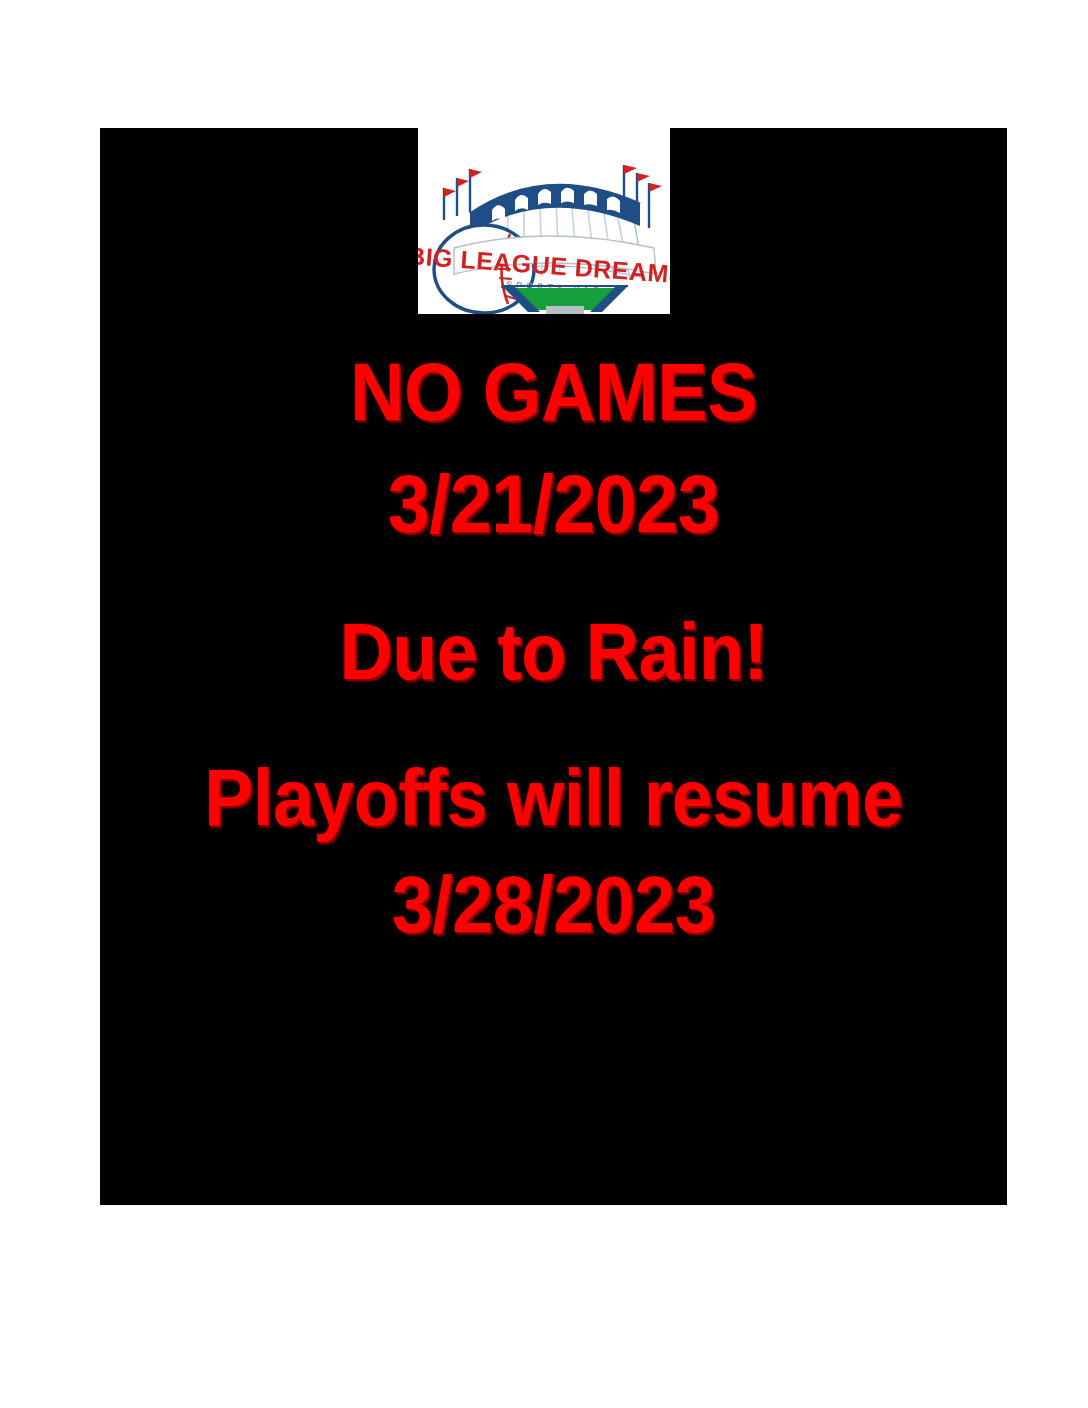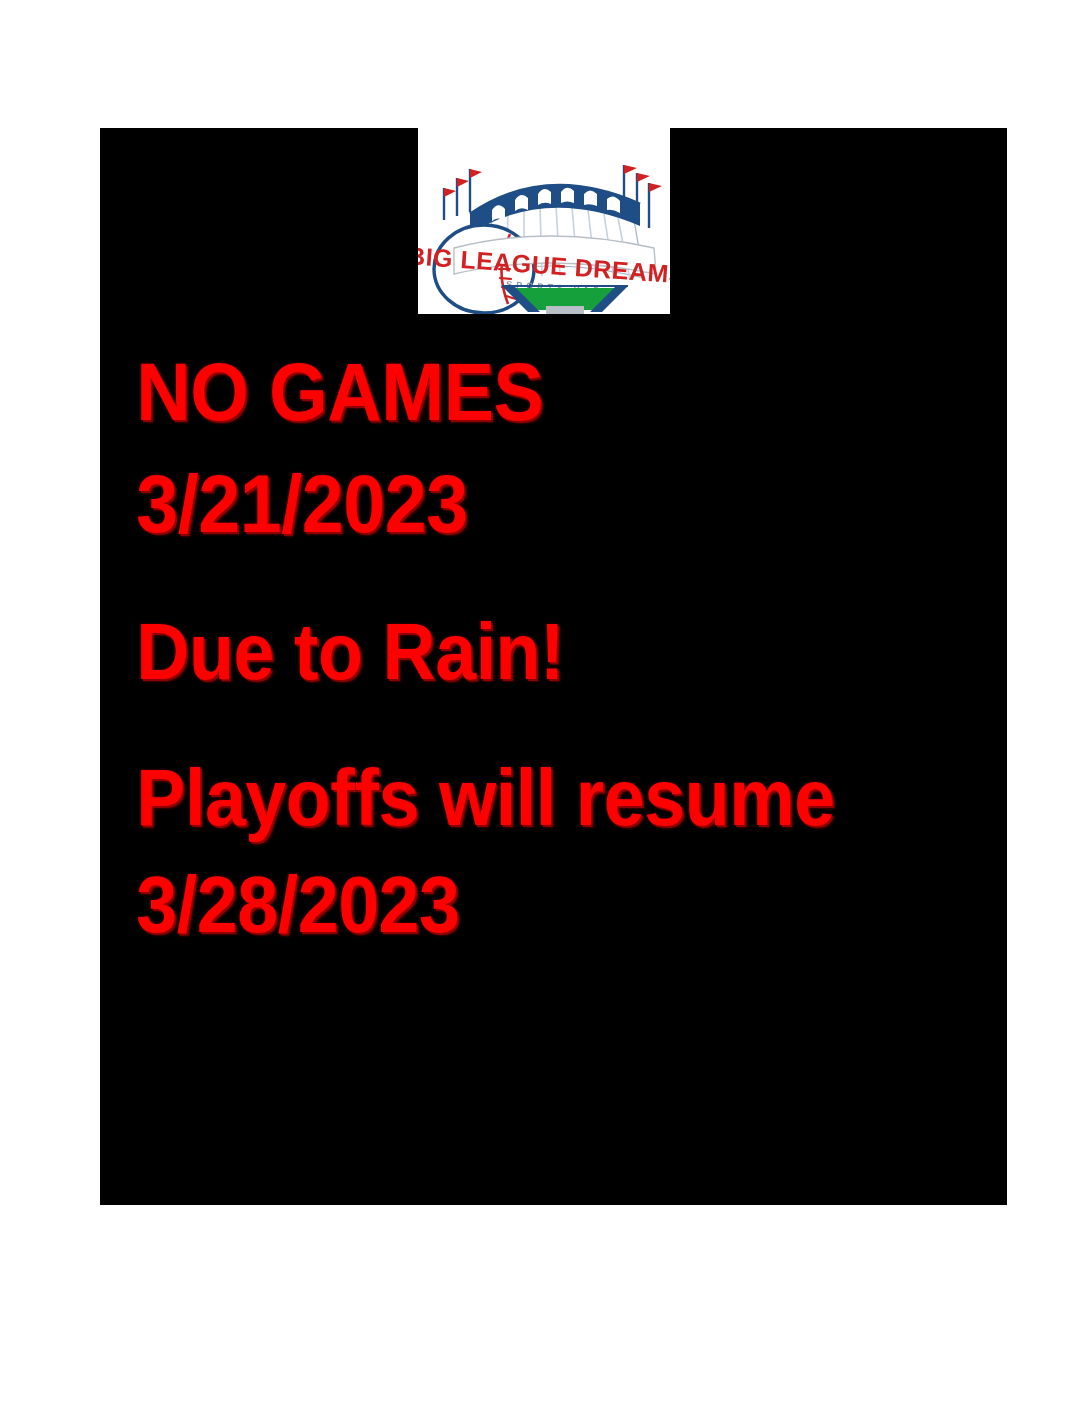--- a/index.html
+++ b/index.html
@@ -44,20 +44,21 @@
     overflow: hidden;
   }
   .logo-box svg { display: block; width: 252px; height: 186px; }
 
   
   .headlines {
     position: absolute;
     left: 0;
     top: 222px;            
     width: 907px;
+    text-align: center;
   }
 
   .line {
     color: #FF0000;
     font-family: "Liberation Sans Narrow", "Liberation Sans", sans-serif;
     font-weight: bold;
     line-height: 1.02;
     letter-spacing: -0.5px;
     text-shadow:
        2px 2px 0 #8c0000,

